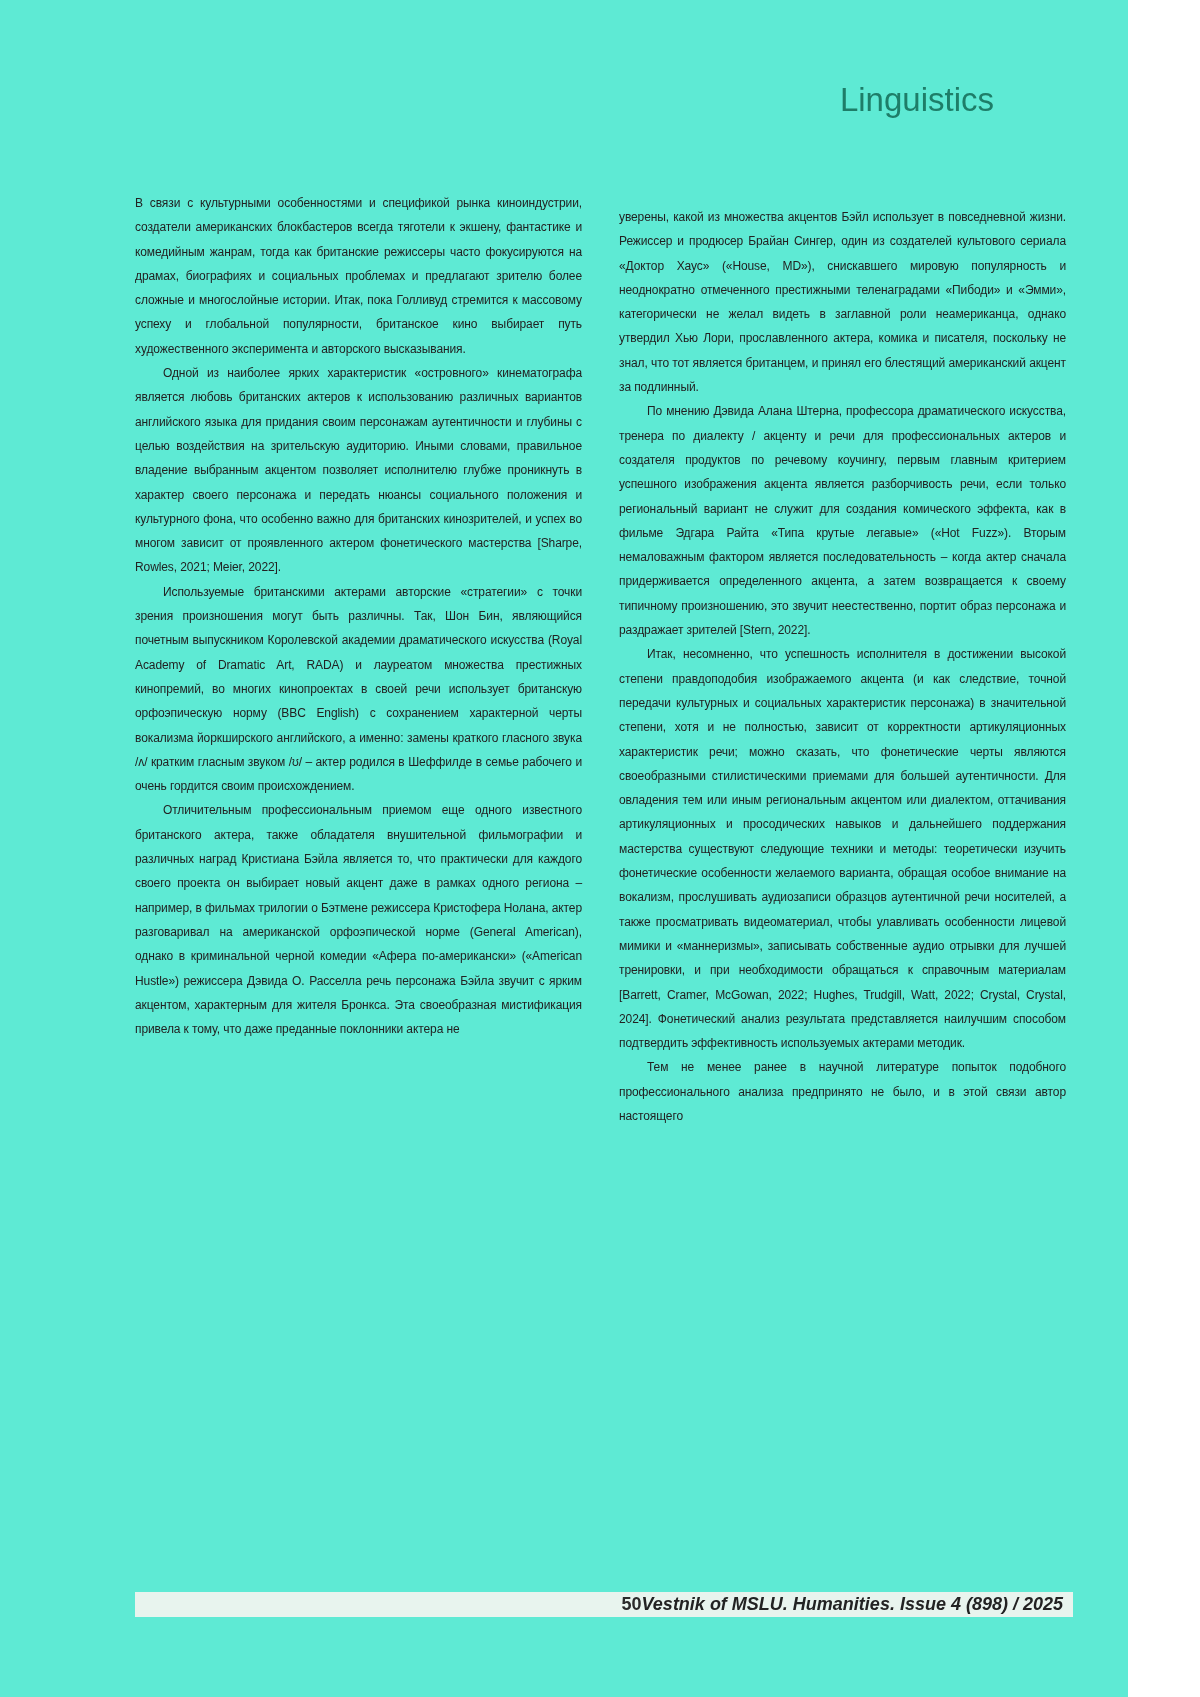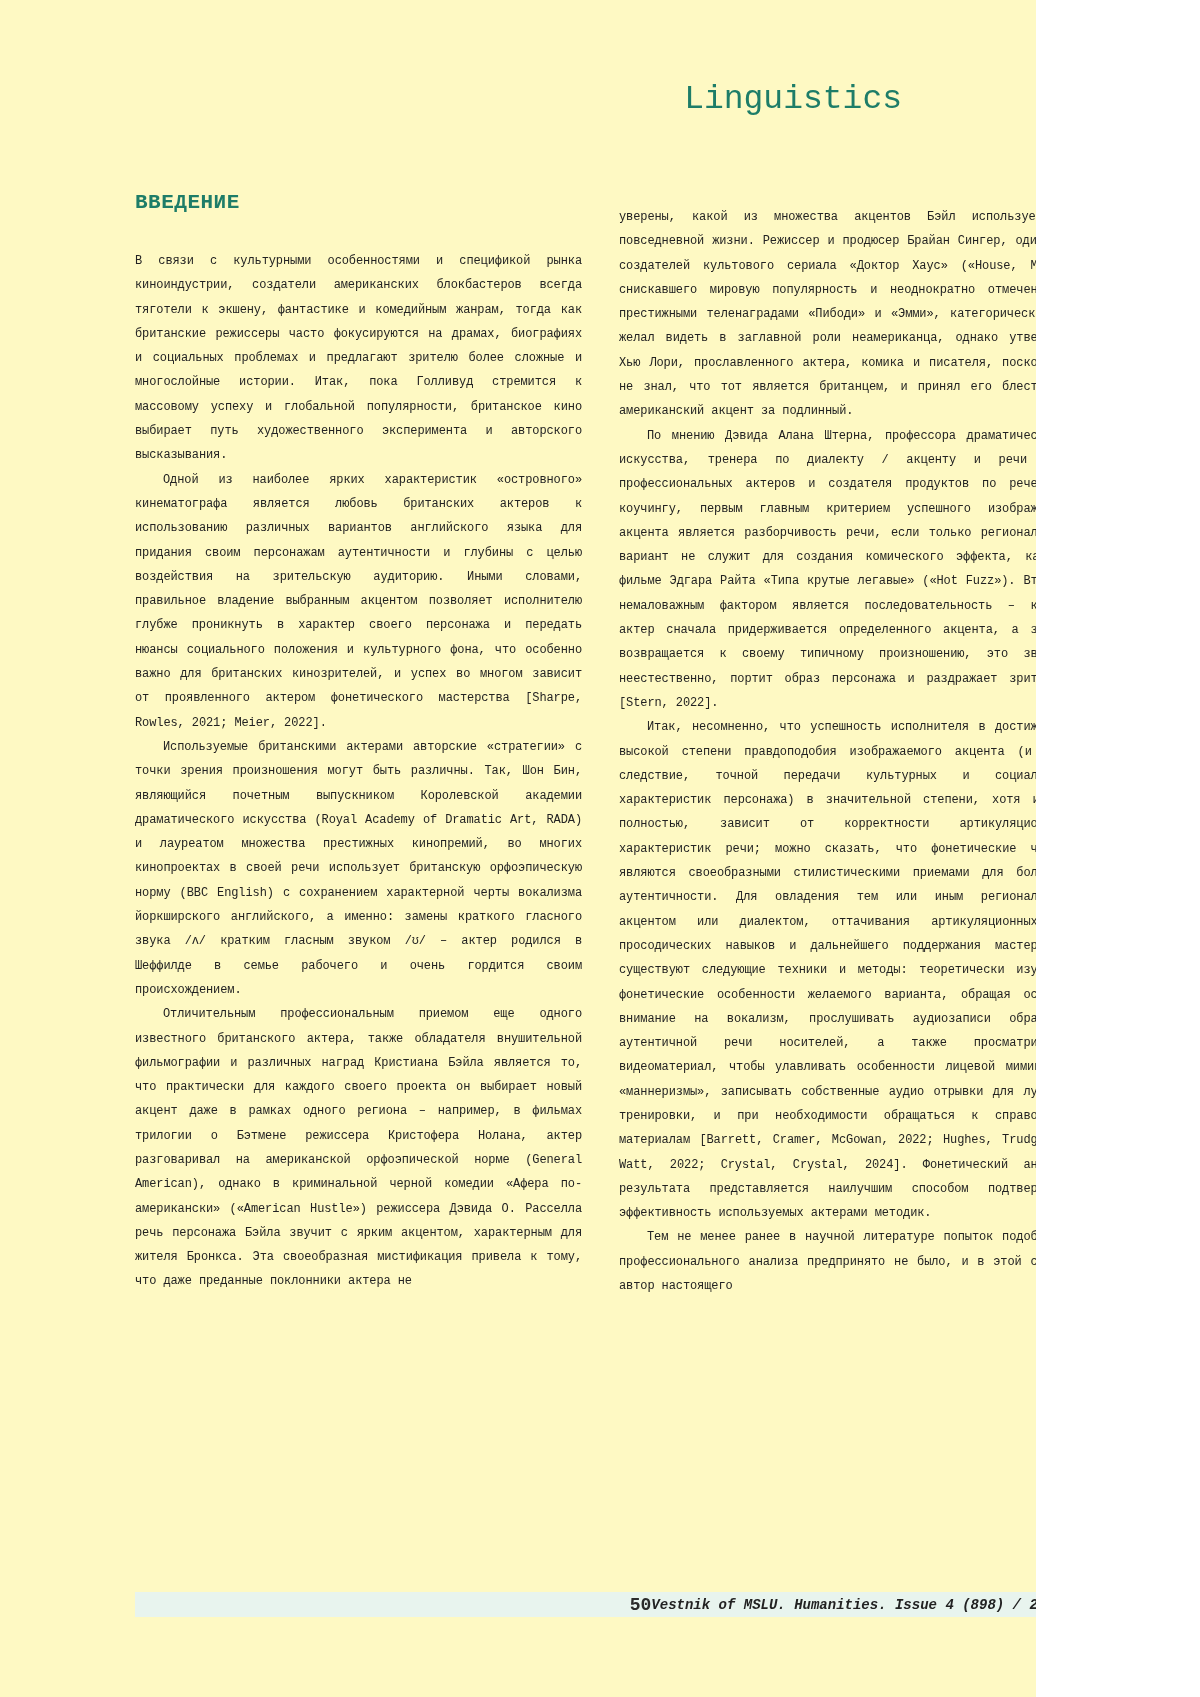--- a/index.html
+++ b/index.html
@@ -2,25 +2,25 @@
 <html lang="ru"><head>
 <meta charset="utf-8">
 <style>
   html, body {
     margin: 0;
     padding: 0;
     background: #ffffff;
   }
   .page {
     position: relative;
-    width: 1036px;
+    width: 1128px;
     height: 1697px;
-    background: #fef9c3;
+    background: #5eead4;
     overflow: hidden;
-    font-family: Liberation Mono, monospace;
+    font-family: Liberation Sans, sans-serif;
   }
   .running-head {
     position: absolute;
     top: 80px;
     right: 134px;
     font-size: 33px;
     line-height: 40px;
     font-weight: 400;
     color: #1E7D68;
   }
@@ -72,37 +72,36 @@
     display: flex;
     justify-content: flex-end;
     align-items: center;
   }
   .page-number {
     font-size: 18px;
     font-weight: 700;
     color: #2b2b2b;
   }
   .journal-line {
-    font-size: 14px;
+    font-size: 18px;
     font-weight: 700;
     font-style: italic;
     color: #222222;
   }
 </style>
 </head>
 <body>
 
 <div class="page">
 
   <div class="running-head">Linguistics</div>
 
   <div class="columns">
 
     <div class="col col-left">
-      <h2 class="section-heading">ВВЕДЕНИЕ</h2>
       <p class="para">В связи с культурными особенностями и спецификой рынка киноиндустрии, создатели американских блокбастеров всегда тяготели к экшену, фантастике и комедийным жанрам, тогда как британские режиссеры часто фокусируются на драмах, биографиях и социальных проблемах и предлагают зрителю более сложные и многослойные истории. Итак, пока Голливуд стремится к массовому успеху и глобальной популярности, британское кино выбирает путь художественного эксперимента и авторского высказывания.</p>
       <p class="para indent">Одной из наиболее ярких характеристик «островного» кинематографа является любовь британских актеров к использованию различных вариантов английского языка для придания своим персонажам аутентичности и глубины с целью воздействия на зрительскую аудиторию. Иными словами, правильное владение выбранным акцентом позволяет исполнителю глубже проникнуть в характер своего персонажа и передать нюансы социального положения и культурного фона, что особенно важно для британских кинозрителей, и успех во многом зависит от проявленного актером фонетического мастерства [Sharpe, Rowles, 2021; Meier, 2022].</p>
       <p class="para indent">Используемые британскими актерами авторские «стратегии» с точки зрения произношения могут быть различны. Так, Шон Бин, являющийся почетным выпускником Королевской академии драматического искусства (Royal Academy of Dramatic Art, RADA) и лауреатом множества престижных кинопремий, во многих кинопроектах в своей речи использует британскую орфоэпическую норму (BBC English) с сохранением характерной черты вокализма йоркширского английского, а именно: замены краткого гласного звука /ʌ/ кратким гласным звуком /ʊ/ – актер родился в Шеффилде в семье рабочего и очень гордится своим происхождением.</p>
       <p class="para indent">Отличительным профессиональным приемом еще одного известного британского актера, также обладателя внушительной фильмографии и различных наград Кристиана Бэйла является то, что практически для каждого своего проекта он выбирает новый акцент даже в рамках одного региона – например, в фильмах трилогии о Бэтмене режиссера Кристофера Нолана, актер разговаривал на американской орфоэпической норме (General American), однако в криминальной черной комедии «Афера по-американски» («American Hustle») режиссера Дэвида О. Расселла речь персонажа Бэйла звучит с ярким акцентом, характерным для жителя Бронкса. Эта своеобразная мистификация привела к тому, что даже преданные поклонники актера не</p>
     </div>
 
     <div class="col col-right">
       <p class="para">уверены, какой из множества акцентов Бэйл использует в повседневной жизни. Режиссер и продюсер Брайан Сингер, один из создателей культового сериала «Доктор Хаус» («House, MD»), снискавшего мировую популярность и неоднократно отмеченного престижными теленаградами «Пибоди» и «Эмми», категорически не желал видеть в заглавной роли неамериканца, однако утвердил Хью Лори, прославленного актера, комика и писателя, поскольку не знал, что тот является британцем, и принял его блестящий американский акцент за подлинный.</p>
       <p class="para indent">По мнению Дэвида Алана Штерна, профессора драматического искусства, тренера по диалекту / акценту и речи для профессиональных актеров и создателя продуктов по речевому коучингу, первым главным критерием успешного изображения акцента является разборчивость речи, если только региональный вариант не служит для создания комического эффекта, как в фильме Эдгара Райта «Типа крутые легавые» («Hot Fuzz»). Вторым немаловажным фактором является последовательность – когда актер сначала придерживается определенного акцента, а затем возвращается к своему типичному произношению, это звучит неестественно, портит образ персонажа и раздражает зрителей [Stern, 2022].</p>
       <p class="para indent">Итак, несомненно, что успешность исполнителя в достижении высокой степени правдоподобия изображаемого акцента (и как следствие, точной передачи культурных и социальных характеристик персонажа) в значительной степени, хотя и не полностью, зависит от корректности артикуляционных характеристик речи; можно сказать, что фонетические черты являются своеобразными стилистическими приемами для большей аутентичности. Для овладения тем или иным региональным акцентом или диалектом, оттачивания артикуляционных и просодических навыков и дальнейшего поддержания мастерства существуют следующие техники и методы: теоретически изучить фонетические особенности желаемого варианта, обращая особое внимание на вокализм, прослушивать аудиозаписи образцов аутентичной речи носителей, а также просматривать видеоматериал, чтобы улавливать особенности лицевой мимики и «маннеризмы», записывать собственные аудио отрывки для лучшей тренировки, и при необходимости обращаться к справочным материалам [Barrett, Cramer, McGowan, 2022; Hughes, Trudgill, Watt, 2022; Crystal, Crystal, 2024]. Фонетический анализ результата представляется наилучшим способом подтвердить эффективность используемых актерами методик.</p>

